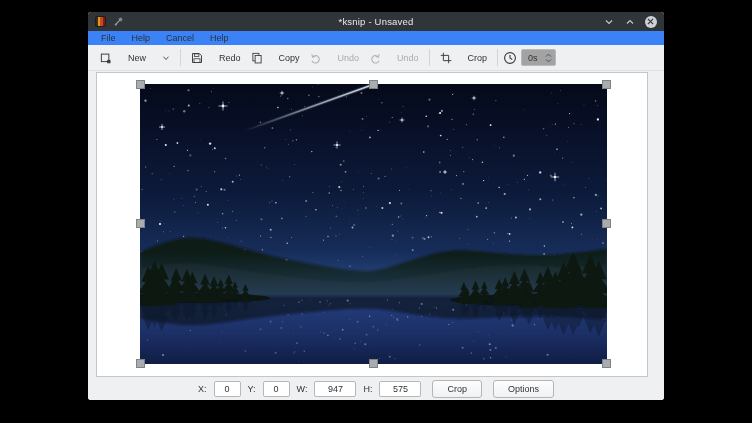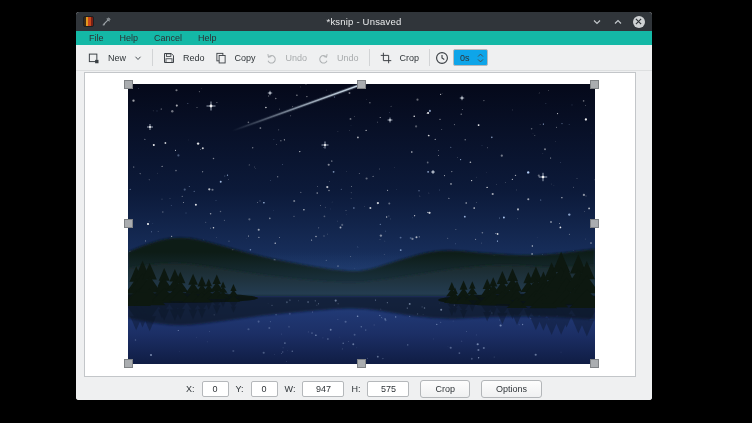--- a/index.html
+++ b/index.html
@@ -1,52 +1,52 @@
 <!DOCTYPE html>
 <html><head>
 <meta charset="utf-8">
 <style>
   * { margin:0; padding:0; box-sizing:border-box; }
   html,body { width:752px; height:423px; background:#000; overflow:hidden;
     font-family:"Liberation Sans", sans-serif; }
   .stage { position:relative; width:752px; height:423px; background:#000; }
 
-  .window { position:absolute; left:76px; top:12px; width:576px; height:388px;
+  .window { position:absolute; left:88px; top:12px; width:576px; height:388px;
     background:#eff0f1; border-radius:3px; overflow:hidden;
     box-shadow:0 6px 22px rgba(0,0,0,.6), 0 1px 5px rgba(0,0,0,.5); }
 
   
   .titlebar { position:relative; height:19px; background:#30353a;
     display:flex; align-items:center; padding:0 7px; }
   .app-icon { width:11px; height:11px; border-radius:2px;
     background:linear-gradient(90deg,#3a2b16 0 22%, #e0991f 22% 45%, #c9471c 45% 75%, #7a1f12 75%);
     border:1px solid #1b1e21; }
   .pin-icon { width:11px; height:11px; margin-left:7px; }
   .wtitle { position:absolute; left:0; right:0; text-align:center;
     font-size:9.5px; color:#e9ebec; letter-spacing:.2px; pointer-events:none; }
   .wcontrols { margin-left:auto; display:flex; align-items:center; gap:8px; z-index:2; }
   .wbtn { width:13px; height:13px; display:flex; align-items:center; justify-content:center; }
   .closecirc { width:12px; height:12px; border-radius:50%; background:#cfd2d4;
     display:flex; align-items:center; justify-content:center; }
 
   
   .menubar { height:14px; display:flex; align-items:center; padding-left:5px;
-    background:#14b8a6; }
+    background:#3b82f6; }
   .menu-item { font-size:9px; color:#2d3135; padding:0 8px; line-height:14px; }
 
   
   .toolbar { height:26px; display:flex; align-items:center; padding-left:7px;
     background:#eff0f1; border-bottom:1px solid #dddfe0; }
-  .tb-btn { display:inline-flex; align-items:center; gap:8px; padding:3px 5px;
+  .tb-btn { display:inline-flex; align-items:center; gap:16px; padding:3px 5px;
     font-size:9px; color:#2f3438; border-radius:2px; }
   .tb-btn.disabled { color:#a8abad;text-align:center; }
   .sep { width:1px; height:17px; background:#d2d4d6; margin:0 5px; }
   .icon { width:12px; height:12px; display:block; }
   .spinbox { display:inline-flex; align-items:center; gap:5px; height:17px;
-    background:#0ea5e9; border:1px solid #b7babd; border-radius:2px;
+    background:#a3a3a3; border:1px solid #b7babd; border-radius:2px;
     padding:0 3px 0 6px; margin-left:4px; }
   .spin-val { font-size:9px; color:#2f3438; min-width:12px; }
   .spin-arrows { display:flex; flex-direction:column; align-items:center; }
   .spin-arrows svg { width:7px; height:5px; display:block; }
 
   
   .canvas { position:absolute; left:8px; top:60px; width:552px; height:305px;
     background:#ffffff; border:1px solid #c3c6c9; }
   .shot { position:absolute; left:43px; top:11px; width:467px; height:280px;
     background:#0a1330; }

